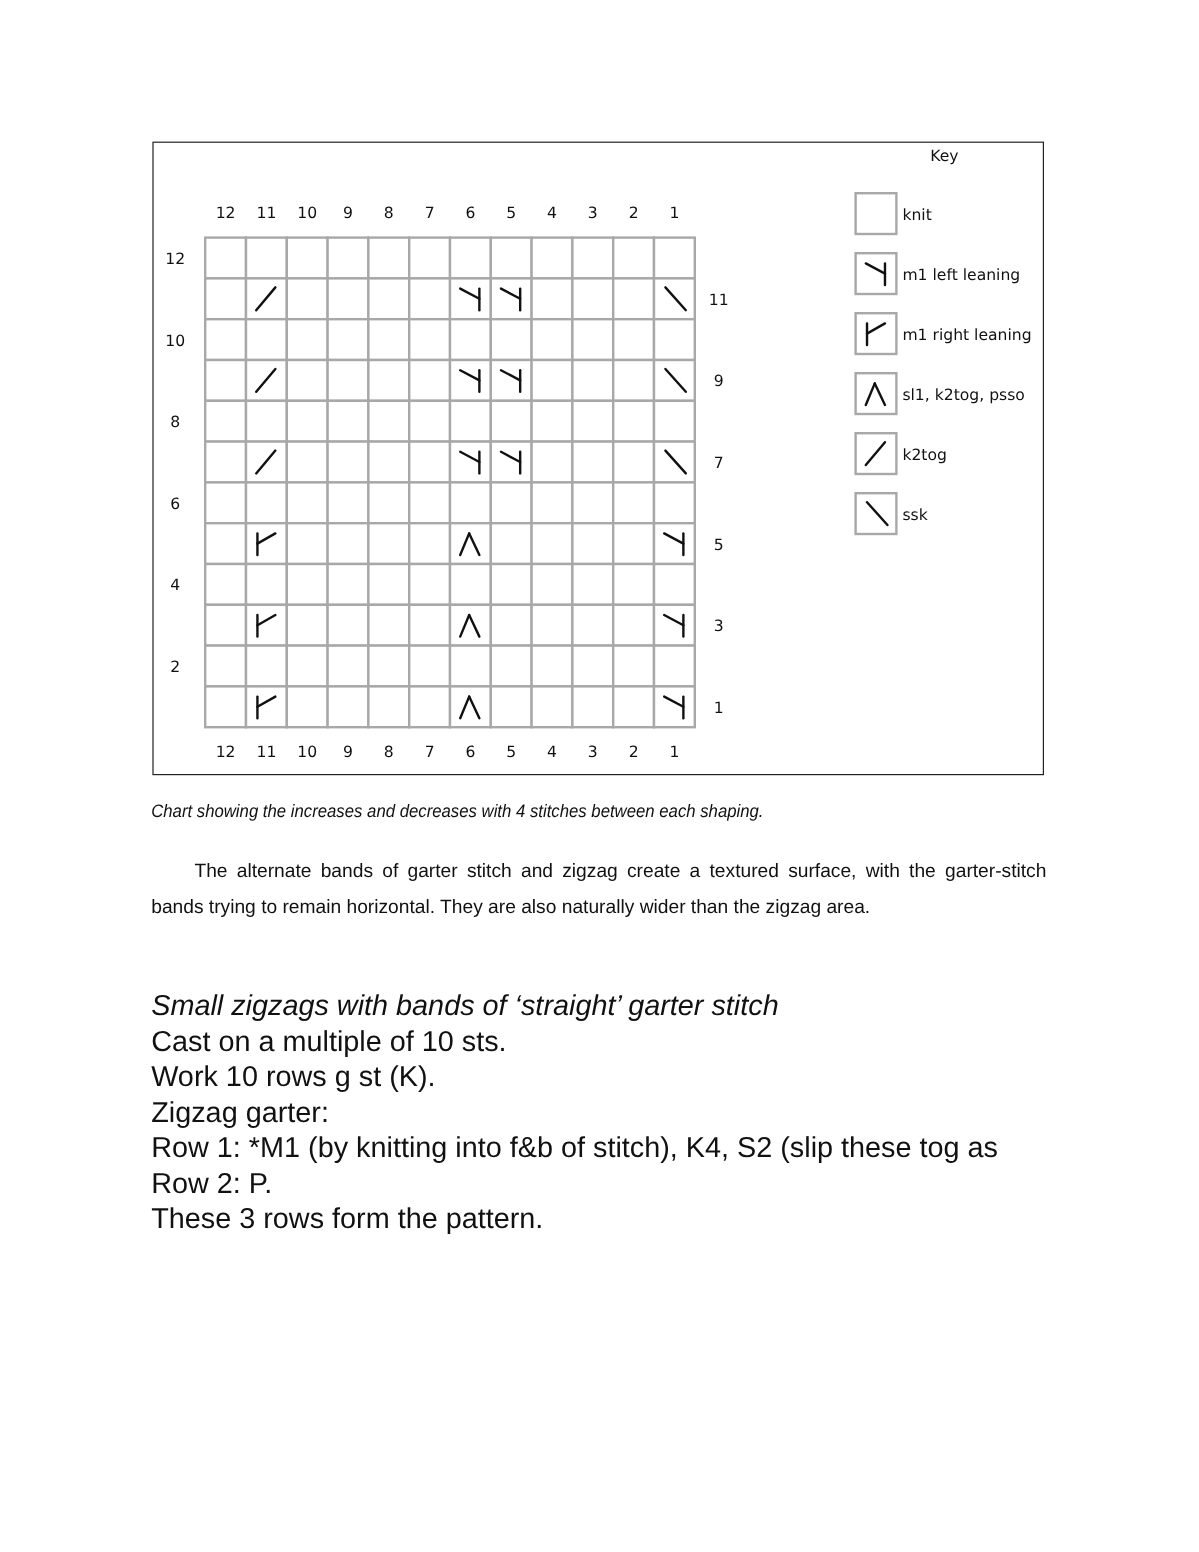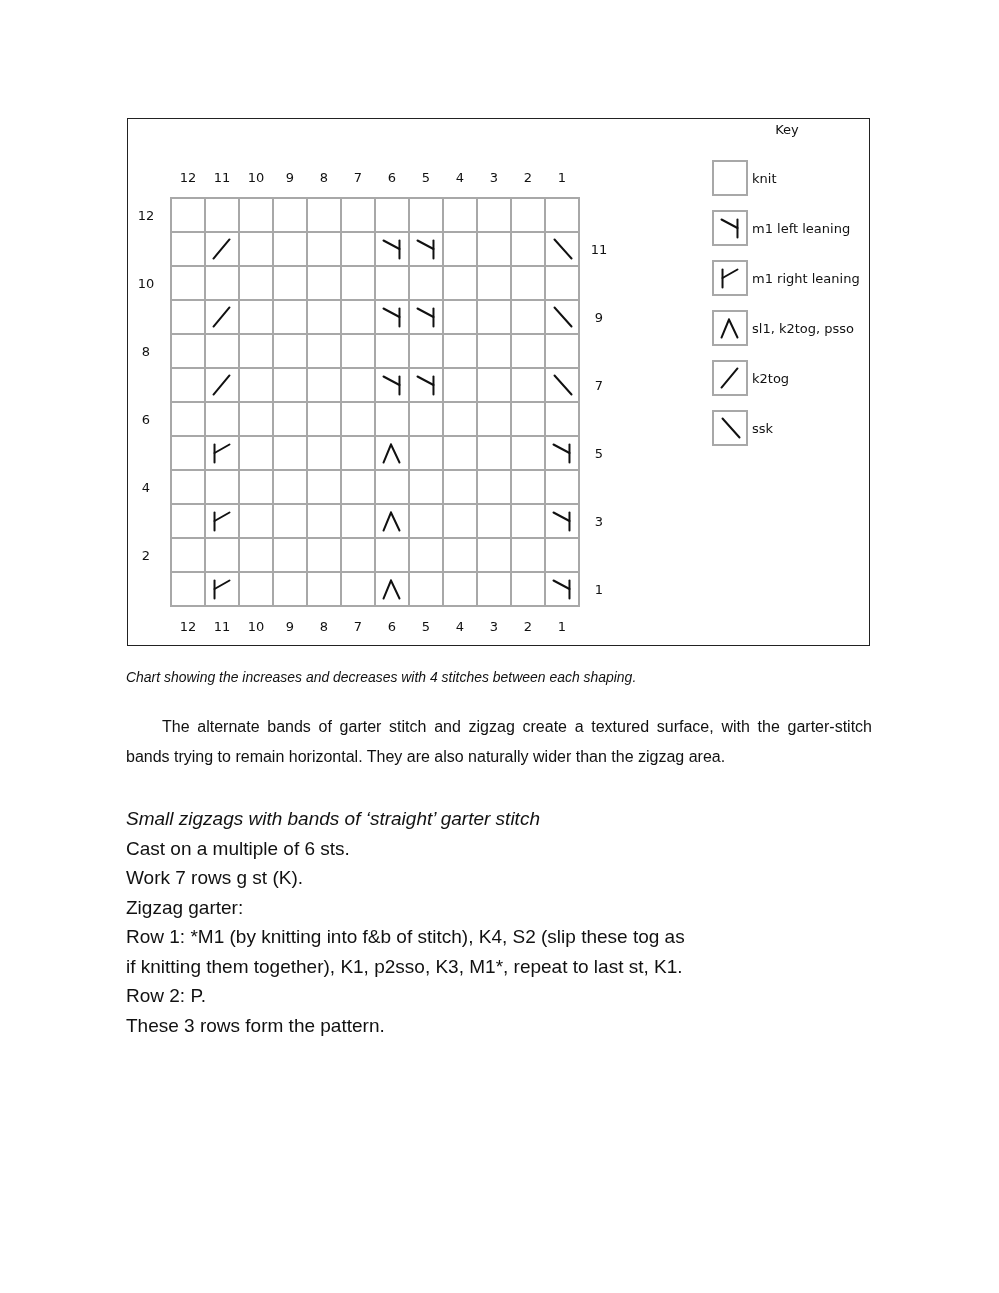--- a/index.html
+++ b/index.html
@@ -1,21 +1,21 @@
 <!DOCTYPE html>
 <html><head>
 <meta charset="utf-8">
 <style>
   html, body { margin: 0; padding: 0; background: #ffffff; }
   body { width: 999px; height: 1293px; position: relative; overflow: hidden; font-family: "Liberation Sans", sans-serif; color: #111; }
   #chart-box { position: absolute; left: 127px; top: 118px; width: 743px; height: 528px; border: 1.5px solid #222; box-sizing: border-box; }
   #chart-svg { position: absolute; left: 0; top: 0; }
   .caption { position: absolute; left: 126px; top: 668px; font-size: 15px; font-style: italic; font-family: "Liberation Sans", sans-serif; transform: scaleX(0.93); transform-origin: left top; white-space: nowrap; }
   .para { position: absolute; left: 126px; top: 712px; width: 746px; font-size: 16px; line-height: 29.5px; text-align: justify; text-indent: 36px; }
-  .block { position: absolute; left: 126px; top: 804px; width: 760px; font-size: 19px; line-height: 29.5px; }
+  .block { position: absolute; left: 126px; top: 824px; width: 760px; font-size: 24px; line-height: 29.5px; }
   .block div { white-space: nowrap; }
   .it { font-style: italic; }
   .b { font-weight: normal; }
 </style>
 </head>
 <body>
 
 <div id="chart-box">
   <svg id="chart-svg" width="743" height="528" xmlns="http://www.w3.org/2000/svg">
       <text x="60" y="63" font-size="13" text-anchor="middle" font-family="DejaVu Sans, sans-serif" fill="#111">12</text>
@@ -311,20 +311,19 @@
       <text x="624" y="314" font-size="13" text-anchor="start" font-family="DejaVu Sans, sans-serif" fill="#111">ssk</text>
     </svg>
 </div>
 
 <div class="caption">Chart showing the increases and decreases with 4 stitches between each shaping.</div>
 
 <div class="para">The alternate bands of garter stitch and zigzag create a textured surface, with the garter-stitch bands trying to remain horizontal. They are also naturally wider than the zigzag area.</div>
 
 <div class="block">
   <div class="it">Small zigzags with bands of ‘straight’ garter stitch</div>
-  <div>Cast on a multiple of 6 sts.</div>
-  <div>Work 7 rows g st (K).</div>
+  <div>Cast on a multiple of 10 sts.</div>
+  <div>Work 10 rows g st (K).</div>
   <div>Zigzag garter:</div>
   <div><span class="b">Row 1:</span><span> *M1 (by knitting into f&amp;b of stitch), K4, S2 (slip these tog as</span></div>
-  <div>if knitting them together), K1, p2sso, K3, M1*, repeat to last st, K1.</div>
   <div><span class="b">Row 2:</span><span> P.</span></div>
   <div>These 3 rows form the pattern.</div>
 </div>
 
 </body></html>

